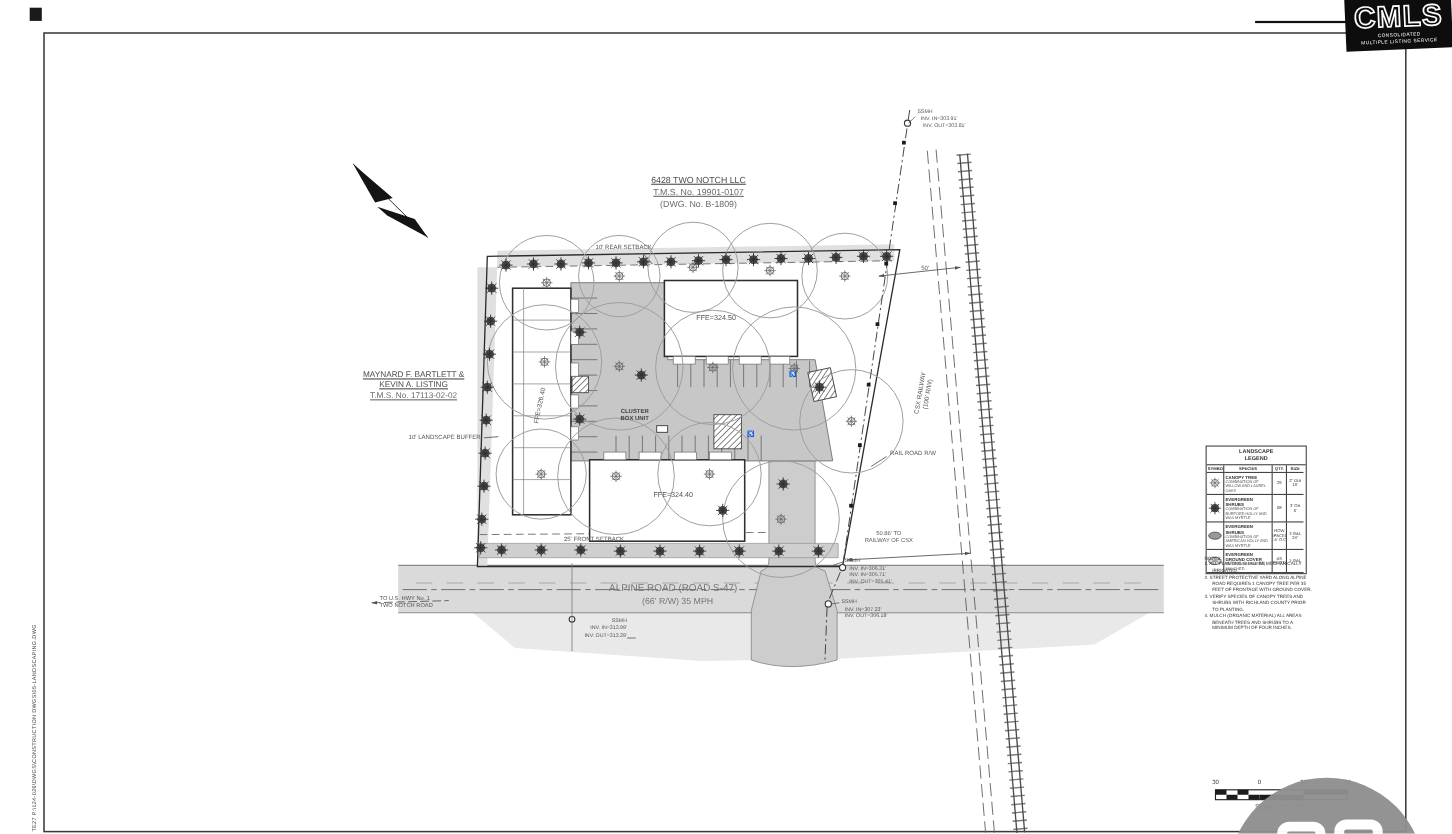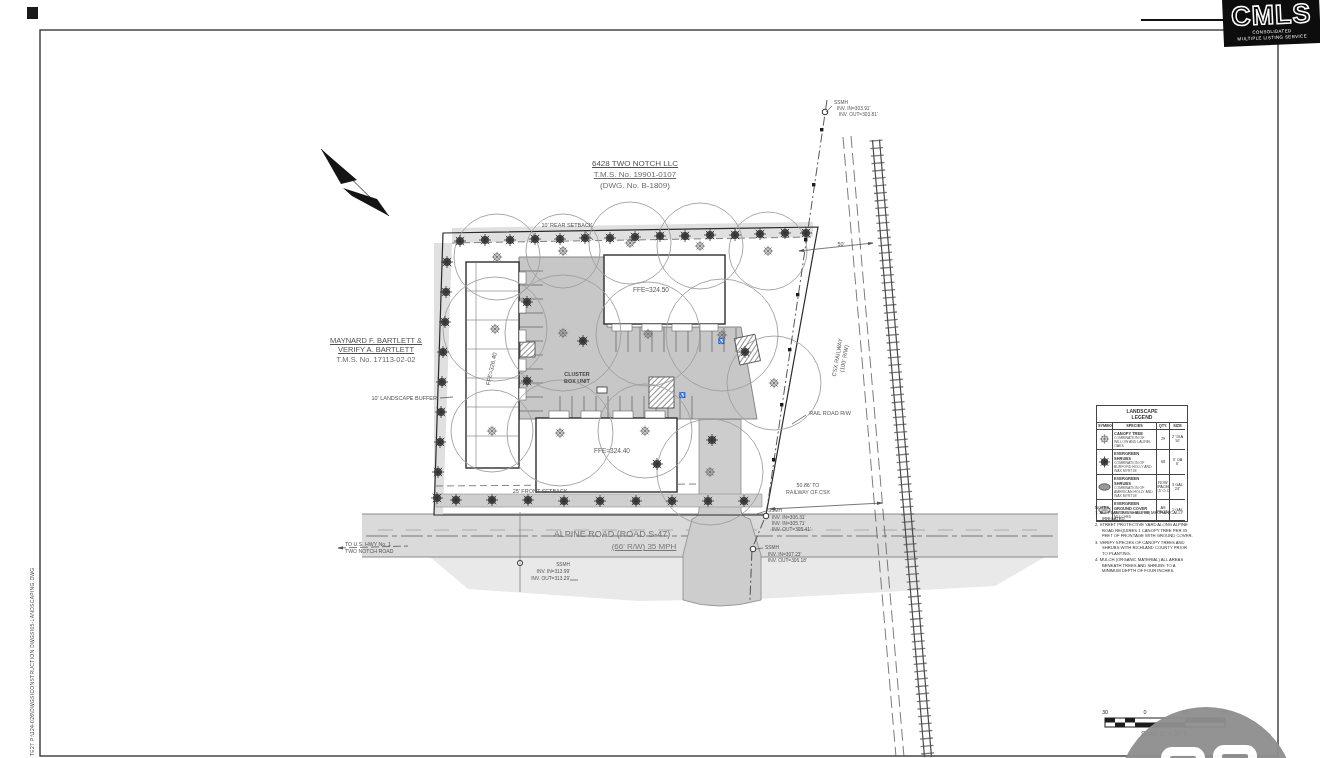--- a/index.html
+++ b/index.html
@@ -334,36 +334,36 @@
         <rect x="1145" y="722.5" width="40" height="4.5"></rect>
       </g>
     </g>
   </svg>
 
   <div class="lbl ctr ul" style="left:635px;top:159px;font-size:8px;color:#4f4f4f;">6428 TWO NOTCH LLC</div>
   <div class="lbl ctr" style="left:635px;top:170px;font-size:8px;color:#6a6a6a;text-decoration:underline;">T.M.S. No. 19901-0107</div>
   <div class="lbl ctr" style="left:635px;top:181px;font-size:8px;color:#6a6a6a;">(DWG. No. B-1809)</div>
 
   <div class="lbl ctr ul" style="left:376px;top:337px;font-size:7.5px;color:#4f4f4f;">MAYNARD F. BARTLETT &amp;</div>
-  <div class="lbl ctr ul" style="left:376px;top:346px;font-size:7.5px;color:#4f4f4f;">VERIFY A. BARTLETT</div>
-  <div class="lbl ctr" style="left:376px;top:356px;font-size:7.5px;color:#6a6a6a;">T.M.S. No. 17113-02-02</div>
+  <div class="lbl ctr ul" style="left:376px;top:346px;font-size:7.5px;color:#4f4f4f;">KEVIN A. LISTING</div>
+  <div class="lbl ctr" style="left:376px;top:356px;font-size:7.5px;color:#6a6a6a;text-decoration:underline;">T.M.S. No. 17113-02-02</div>
 
   <div class="lbl ctr" style="left:567px;top:222px;font-size:5.5px;">10' REAR SETBACK</div>
   <div class="lbl ctr" style="left:540px;top:488px;font-size:5.5px;">25' FRONT SETBACK</div>
   <div class="lbl rt" style="left:437px;top:395px;font-size:5.5px;">10' LANDSCAPE BUFFER</div>
 
   <div class="lbl ctr" style="left:577px;top:371px;font-size:5.4px;font-weight:700;color:#444;">CLUSTER</div>
   <div class="lbl ctr" style="left:577px;top:378px;font-size:5.4px;font-weight:700;color:#444;">BOX UNIT</div>
 
   <div class="lbl ctr" style="left:651px;top:286px;font-size:6.5px;">FFE=324.50</div>
   <div class="lbl ctr" style="left:612px;top:447px;font-size:6.5px;">FFE=324.40</div>
   <div class="lbl" style="left:492px;top:369px;font-size:6px;transform:translate(-50%,-50%) rotate(-78deg);">FFE=326.40</div>
 
   <div class="lbl ctr" style="left:612px;top:529px;font-size:9px;color:#777;">ALPINE ROAD (ROAD S-47)</div>
-  <div class="lbl ctr" style="left:644px;top:542px;font-size:8px;color:#777;text-decoration:underline;">(66' R/W) 35 MPH</div>
+  <div class="lbl ctr" style="left:616px;top:542px;font-size:8px;color:#777;">(66' R/W) 35 MPH</div>
   <div class="lbl" style="left:345px;top:541px;font-size:5.2px;">TO U.S. HWY No. 1</div>
   <div class="lbl" style="left:345px;top:548px;font-size:5.2px;">TWO NOTCH ROAD</div>
 
   <div class="lbl" style="left:841px;top:358px;transform:translate(-50%,-50%) rotate(-80deg);text-align:center;font-size:5.8px;">
     <div>CSX RAILWAY</div>
     <div>(100' R/W)</div>
   </div>
   <div class="lbl ctr" style="left:830px;top:410px;font-size:5.5px;">RAIL ROAD R/W</div>
   <div class="lbl ctr" style="left:808px;top:482px;font-size:5.3px;">50.86' TO</div>
   <div class="lbl ctr" style="left:808px;top:489px;font-size:5.3px;">RAILWAY OF CSX</div>

